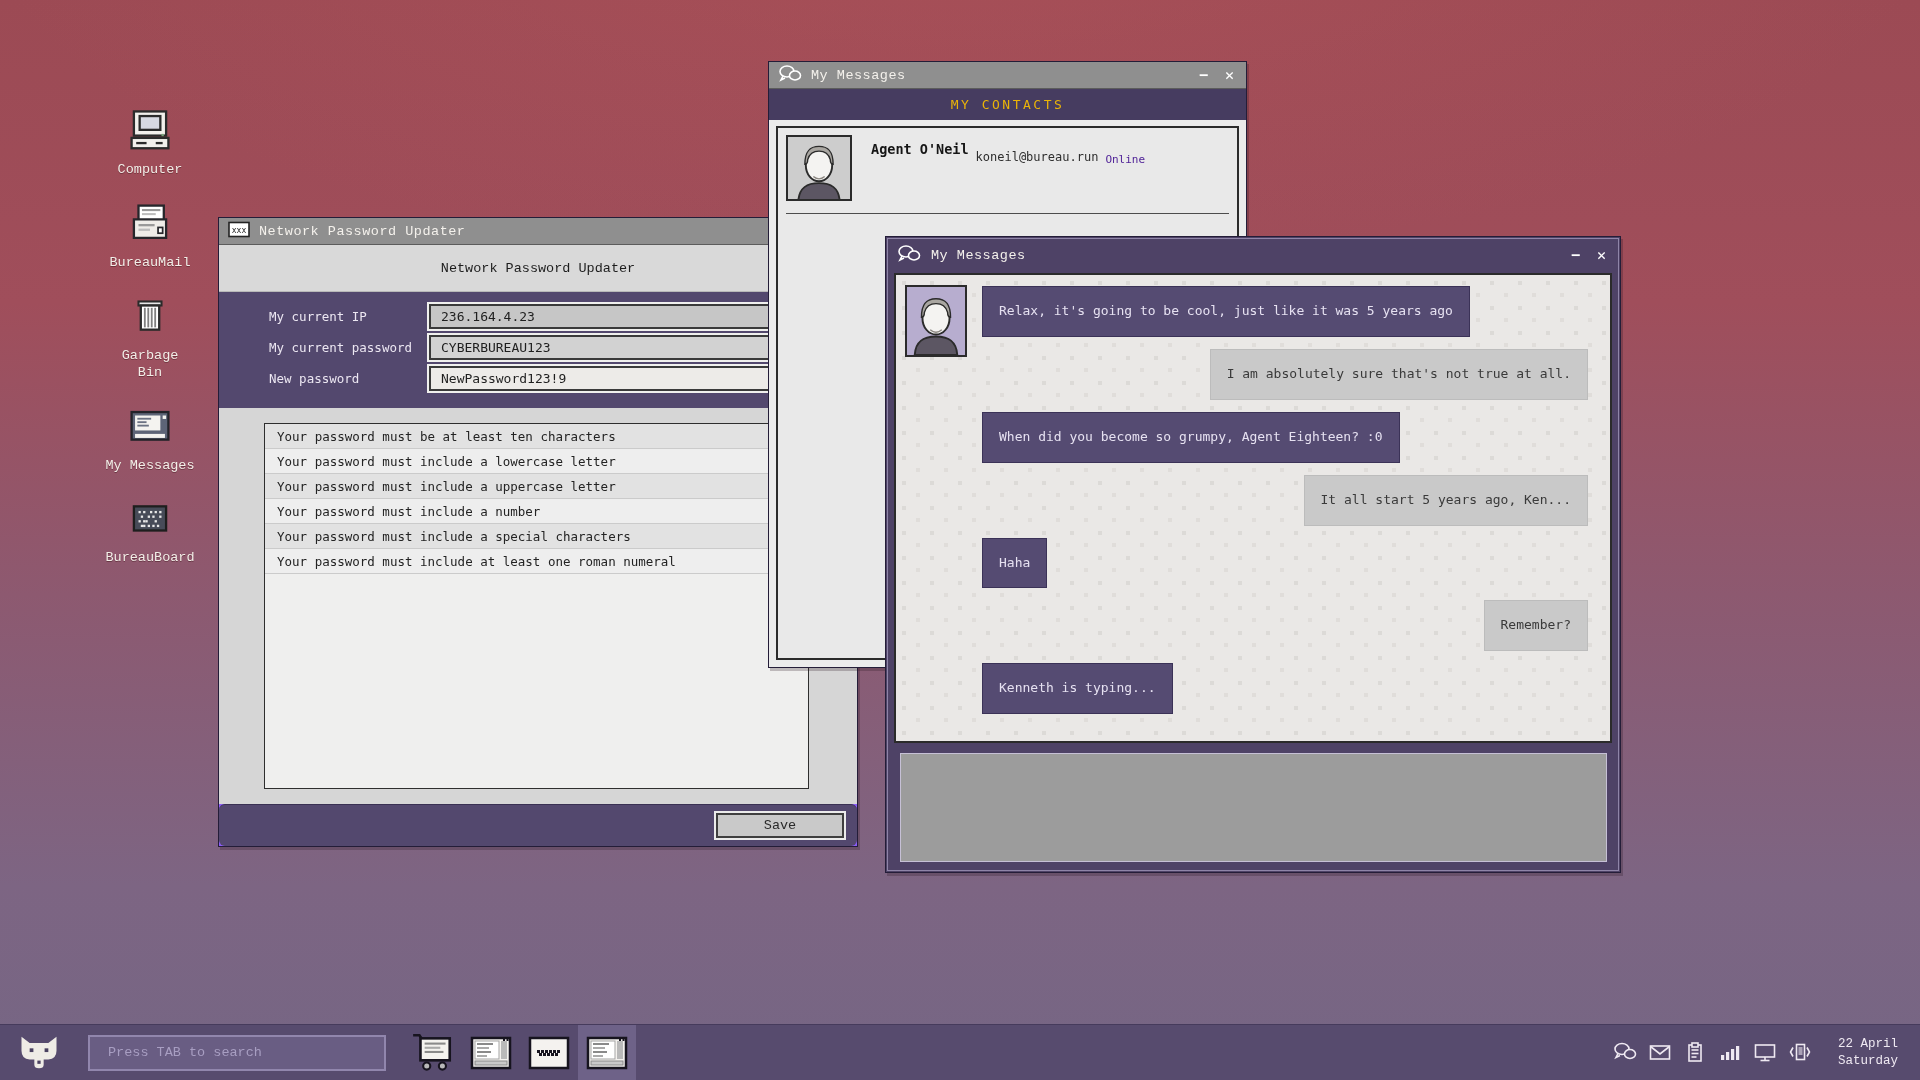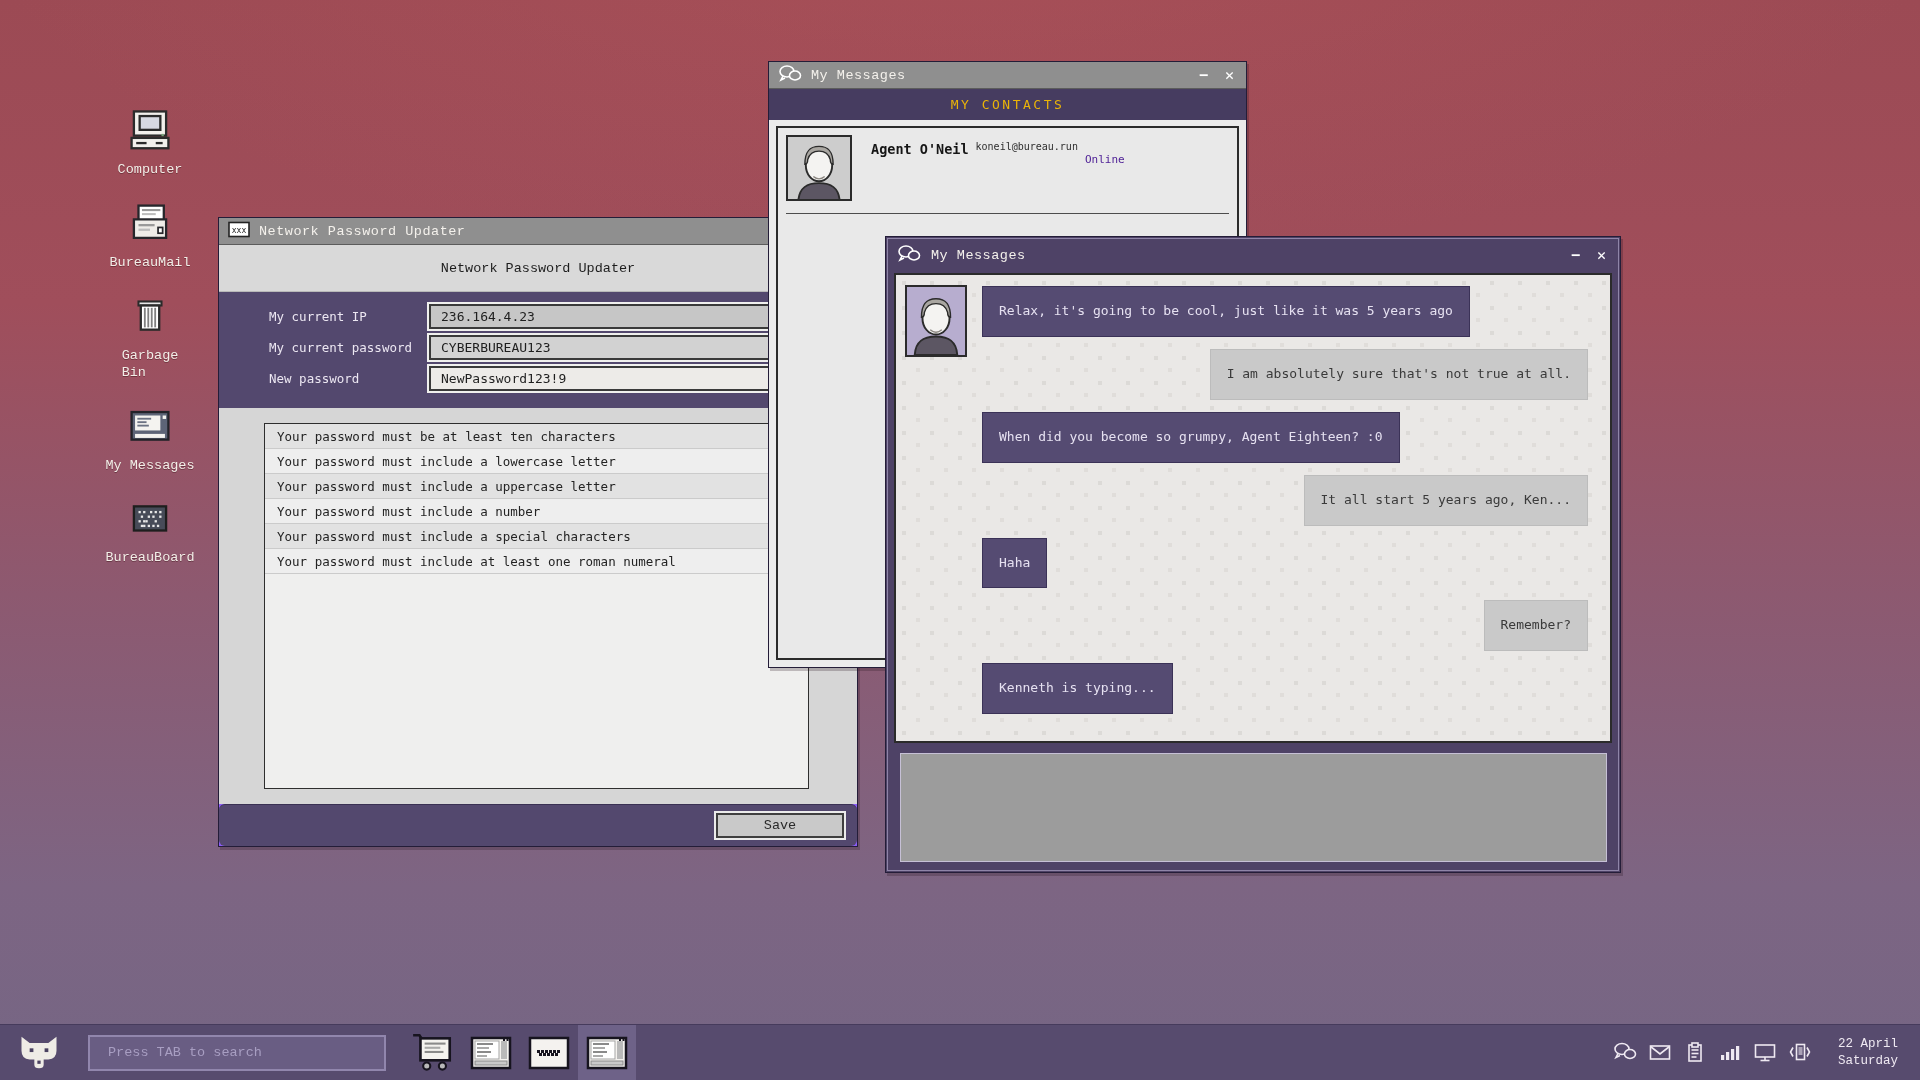--- a/index.html
+++ b/index.html
@@ -11,21 +11,21 @@
       radial-gradient(ellipse 1400px 500px at 50% -80px, rgba(190,90,95,.35), transparent 70%),
       linear-gradient(180deg, #9c4a54 0%, #a04e5b 28%, #8d5970 55%, #7d6583 82%, #756684 100%);
   }
   .serif-mono { font-family:"Liberation Mono","DejaVu Sans Mono",monospace; }
 
   
   .desktop-icons { position:absolute; left:100px; top:108px; width:100px; display:flex; flex-direction:column; gap:22px; }
   .desk-icon { width:100px; display:flex; flex-direction:column; align-items:center; gap:8px; cursor:default; }
   .desk-icon .glyph { width:46px; height:46px; display:flex; align-items:center; justify-content:center; }
   .desk-icon .icon-label {
-    color:#f3eee8; font-size:13.5px; line-height:1.25; white-space:pre-line;
+    color:#f3eee8; font-size:13.5px; line-height:1.25; text-align:center; white-space:pre-line;
     font-family:"Liberation Mono","DejaVu Sans Mono",monospace; text-shadow:0 1px 0 rgba(60,20,25,.45);
   }
 
   
   .window { position:absolute; border:1px solid #241d38; box-shadow:2px 3px 0 rgba(40,20,30,.25); }
   .titlebar-grey {
     height:27px; background:#8f8f8f; display:flex; align-items:center; gap:9px; padding:0 12px 0 9px;
     border-bottom:1px solid #5c5c5c;
   }
   .titlebar-purple { height:36px; background:#4e4266; display:flex; align-items:center; gap:10px; padding:0 14px 0 11px; }
@@ -65,21 +65,21 @@
   
   #contacts { left:768px; top:61px; width:479px; height:607px; z-index:20; display:flex; flex-direction:column; background:#ebebeb; }
   .contacts-header { height:31px; background:#463c60; display:flex; align-items:center; justify-content:center;
     color:#eab308; font-size:13px; letter-spacing:2.5px; }
   .contacts-body { flex:1; padding:6px 7px 7px; background:#ebebeb; }
   .contacts-panel { width:100%; height:100%; border:2px solid #2b2b2b; background:#e9e9e9; padding:7px 8px; }
   .contact-card { display:flex; gap:19px; padding-bottom:12px; border-bottom:1px solid #4d4d4d; cursor:pointer; }
   .avatar-box { width:66px; height:66px; border:2px solid #2b2b2b; flex:none; overflow:hidden; }
   .contact-info { padding-top:6px; display:flex; flex-direction:row; gap:7px; }
   .contact-name   { font-size:13.5px; font-weight:bold; color:#161616; }
-  .contact-email  { font-size:10px; color:#2e2e2e; }
+  .contact-email  { font-size:12px; color:#2e2e2e;margin-top:9px; }
   .contact-status { font-size:11px; color:#4c1d95;margin-top:12px; }
 
   
   #chat { left:885px; top:236px; width:736px; height:637px; z-index:30; background:#4e4266; display:flex; flex-direction:column;
           outline:1px solid #8f85a8; outline-offset:-3px; }
   .chat-content {
     margin:0 8px; height:470px; border:2px solid #2b2b2b; position:relative; overflow:hidden;
     background-color:#eae8e6;
     background-image:
       radial-gradient(circle 2.4px at 8px 8px,  #dcdad7 92%, transparent),

